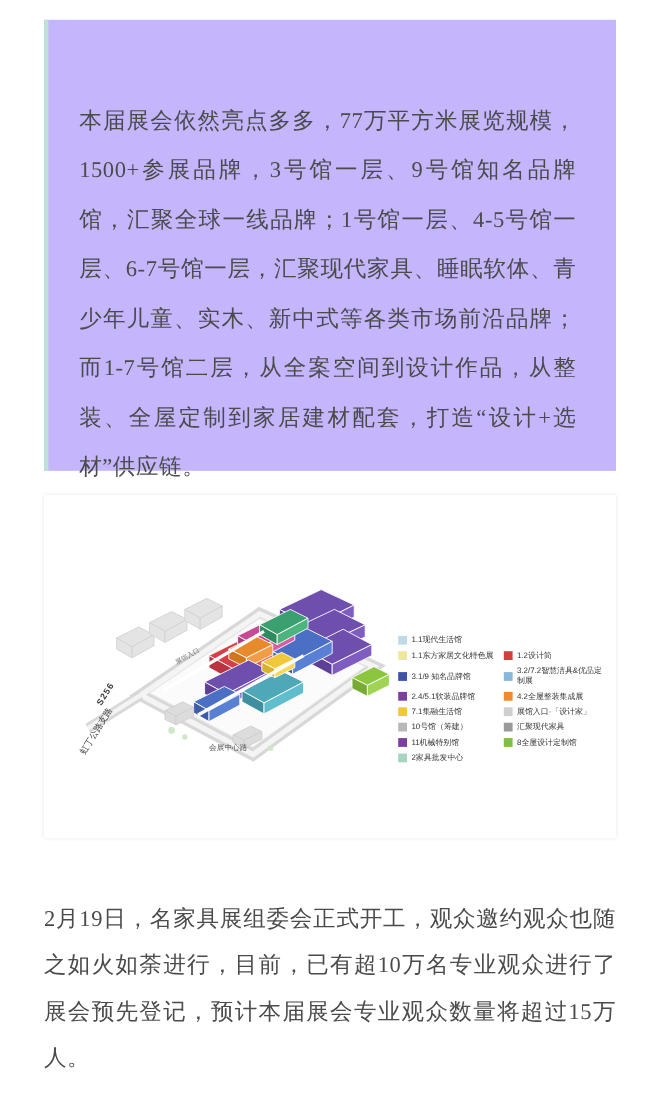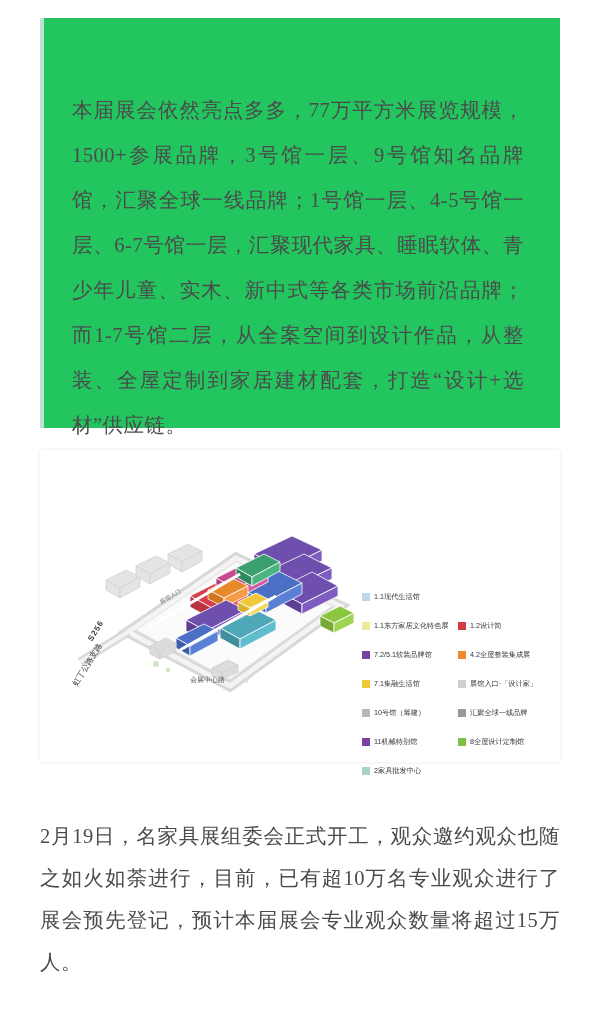--- a/index.html
+++ b/index.html
@@ -15,21 +15,21 @@
     position: relative;
   }
 
   
   .article-block {
     position: absolute;
     left: 40px;
     top: 18px;
     width: 520px;
     height: 410px;
-    background: #22c55e;
+    background: #c4b5fd;
     box-sizing: border-box;
   }
   .article-block .accent-bar {
     position: absolute;
     left: 0;
     top: 0;
     width: 4px;
     height: 410px;
     background: #bfe0d6;
   }
@@ -109,21 +109,20 @@
   .legend-row {
     display: flex;
     margin-bottom: 5px;
   }
   .legend-item {
     display: flex;
     align-items: center;
     width: 50%;
     box-sizing: border-box;
     padding-right: 3px;
-    margin-top: 15px;
   }
   .legend-item.full { width: 100%; }
   .swatch {
     width: 8px;
     height: 8px;
     margin-top: 1px;
     margin-right: 4px;
     flex: 0 0 8px;
   }
   .legend-label {
@@ -301,25 +300,35 @@
       <div class="legend-item">
         <span class="swatch" style="background:#efe79a"></span>
         <span class="legend-label">1.1东方家居文化特色展</span>
       </div>
       <div class="legend-item">
         <span class="swatch" style="background:#d43d3d"></span>
         <span class="legend-label">1.2设计简</span>
       </div>
     </div>
 
+    <div class="legend-row">
+      <div class="legend-item">
+        <span class="swatch" style="background:#3f52a8"></span>
+        <span class="legend-label">3.1/9  知名品牌馆</span>
+      </div>
+      <div class="legend-item">
+        <span class="swatch" style="background:#8ab6d8"></span>
+        <span class="legend-label">3.2/7.2智慧洁具&amp;优品定制展</span>
+      </div>
+    </div>
 
     <div class="legend-row">
       <div class="legend-item">
         <span class="swatch" style="background:#7b3fa0"></span>
-        <span class="legend-label">7.2/5.1软装品牌馆</span>
+        <span class="legend-label">2.4/5.1软装品牌馆</span>
       </div>
       <div class="legend-item">
         <span class="swatch" style="background:#ef8b2c"></span>
         <span class="legend-label">4.2全屋整装集成展</span>
       </div>
     </div>
 
 
     <div class="legend-row">
       <div class="legend-item">
@@ -332,21 +341,21 @@
       </div>
     </div>
 
     <div class="legend-row">
       <div class="legend-item">
         <span class="swatch" style="background:#b8b8b8"></span>
         <span class="legend-label">10号馆（筹建）</span>
       </div>
       <div class="legend-item">
         <span class="swatch" style="background:#9a9a9a"></span>
-        <span class="legend-label">汇聚全球一线品牌</span>
+        <span class="legend-label">汇聚现代家具</span>
       </div>
     </div>
 
     <div class="legend-row">
       <div class="legend-item">
         <span class="swatch" style="background:#7b3fa0"></span>
         <span class="legend-label">11机械特别馆</span>
       </div>
       <div class="legend-item">
         <span class="swatch" style="background:#7fbf43"></span>

